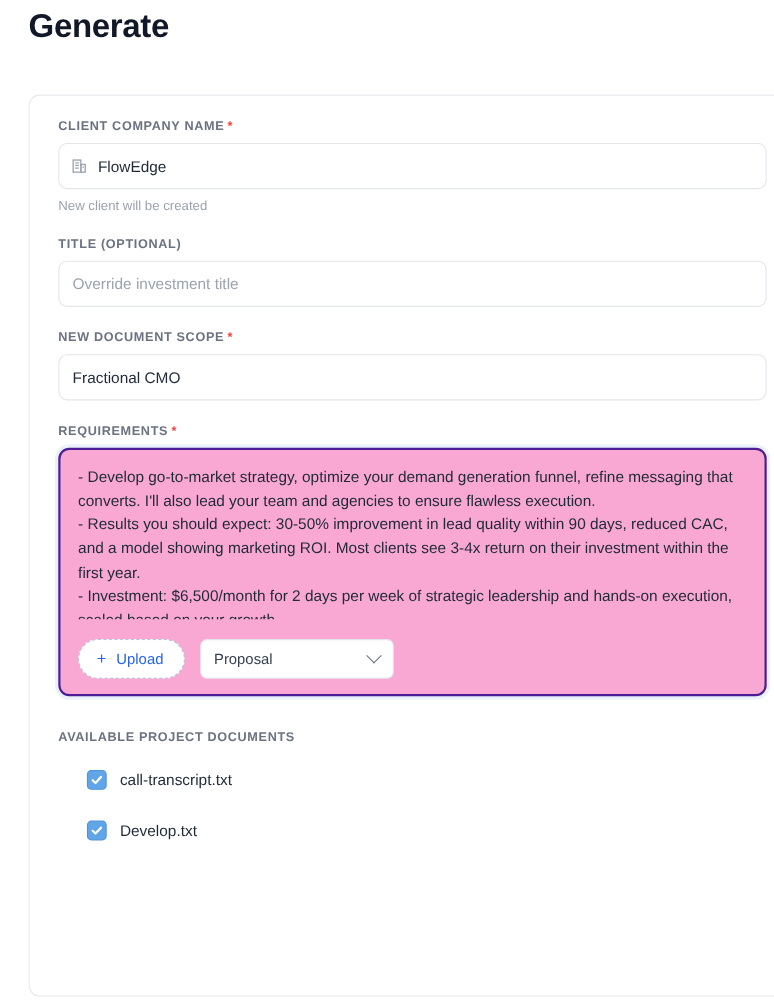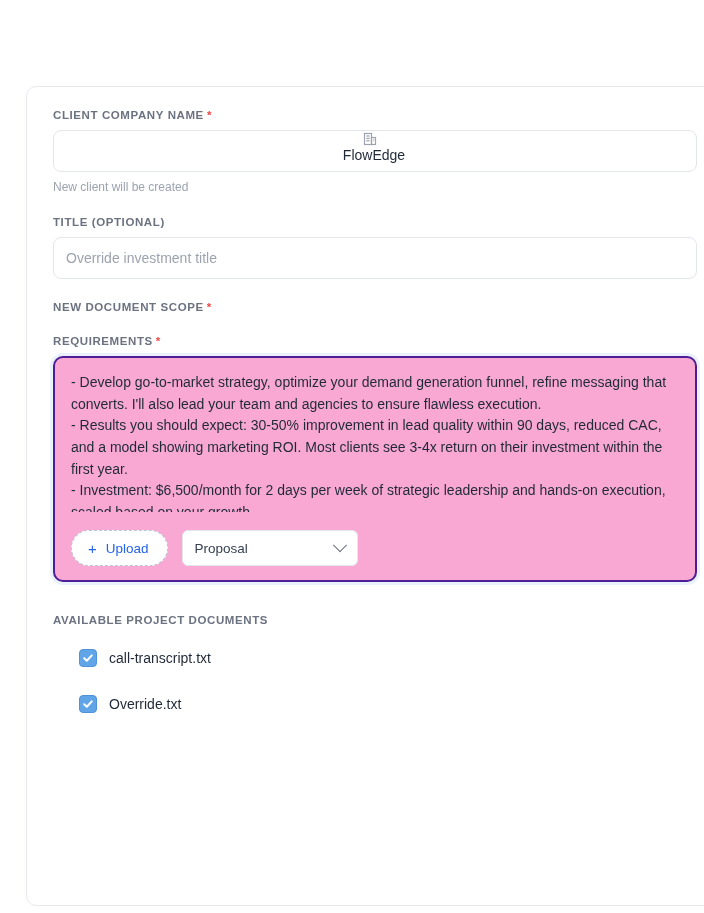--- a/index.html
+++ b/index.html
@@ -61,21 +61,21 @@
     position: relative;
     display: flex;
     align-items: center;
     width: 644px;
     height: 42px;
     border: 1px solid #e3e6ec;
     border-radius: 8px;
     background: #ffffff;
     padding: 0 12px;
   }
-  .input-wrap.with-icon { padding-left: 10px; flex-direction: column; }
+  .input-wrap.with-icon { padding-left: 10px; }
   .building-icon {
     width: 16px;
     height: 16px;
     margin-right: 9px;
     color: #9ca3af;
     flex: 0 0 auto;
     display: flex;
     align-items: center;
   }
   .input-text {
@@ -177,20 +177,21 @@
     font-size: 14px;
     color: #1f2937;
     text-align: right;
   }
 </style>
 </head>
 <body>
 
 <div class="page">
 
+  <h1 class="page-title">Generate</h1>
 
   <div class="card">
 
     <div class="field-block">
       <div class="field-label">
         <span>CLIENT COMPANY NAME</span><span class="req-star">*</span>
       </div>
       <div class="input-wrap with-icon">
         <span class="building-icon">
           <svg width="16" height="16" viewBox="0 0 16 16" fill="none" stroke="#9ca3af" stroke-width="1.2">
@@ -210,20 +211,23 @@
     <div class="field-block">
       <div class="field-label">TITLE (OPTIONAL)</div>
       <div class="input-wrap">
         <span class="input-text placeholder">Override investment title</span>
       </div>
     </div>
 
     <div class="field-block">
       <div class="field-label">
         <span>NEW DOCUMENT SCOPE</span><span class="req-star">*</span>
+      </div>
+      <div class="input-wrap">
+        <span class="input-text">Fractional CMO</span>
       </div>
     </div>
 
     <div class="field-block tight">
       <div class="field-label">
         <span>REQUIREMENTS</span><span class="req-star">*</span>
       </div>
       <div class="textarea-wrap">
         <div class="textarea-body">- Develop go-to-market strategy, optimize your demand generation funnel, refine messaging that converts. I'll also lead your team and agencies to ensure flawless execution.
 - Results you should expect: 30-50% improvement in lead quality within 90 days, reduced CAC, and a model showing marketing ROI. Most clients see 3-4x return on their investment within the first year.
@@ -252,18 +256,18 @@
         </span>
         <span class="doc-name">call-transcript.txt</span>
       </div>
 
       <div class="doc-row">
         <span class="checkbox">
           <svg width="12" height="12" viewBox="0 0 12 12" fill="none" stroke="#ffffff" stroke-width="2" stroke-linecap="round" stroke-linejoin="round">
             <polyline points="2.2,6.3 4.8,8.8 9.8,3.4"></polyline>
           </svg>
         </span>
-        <span class="doc-name">Override.txt</span>
+        <span class="doc-name">Develop.txt</span>
       </div>
     </div>
 
   </div>
 </div>
 
 </body></html>

